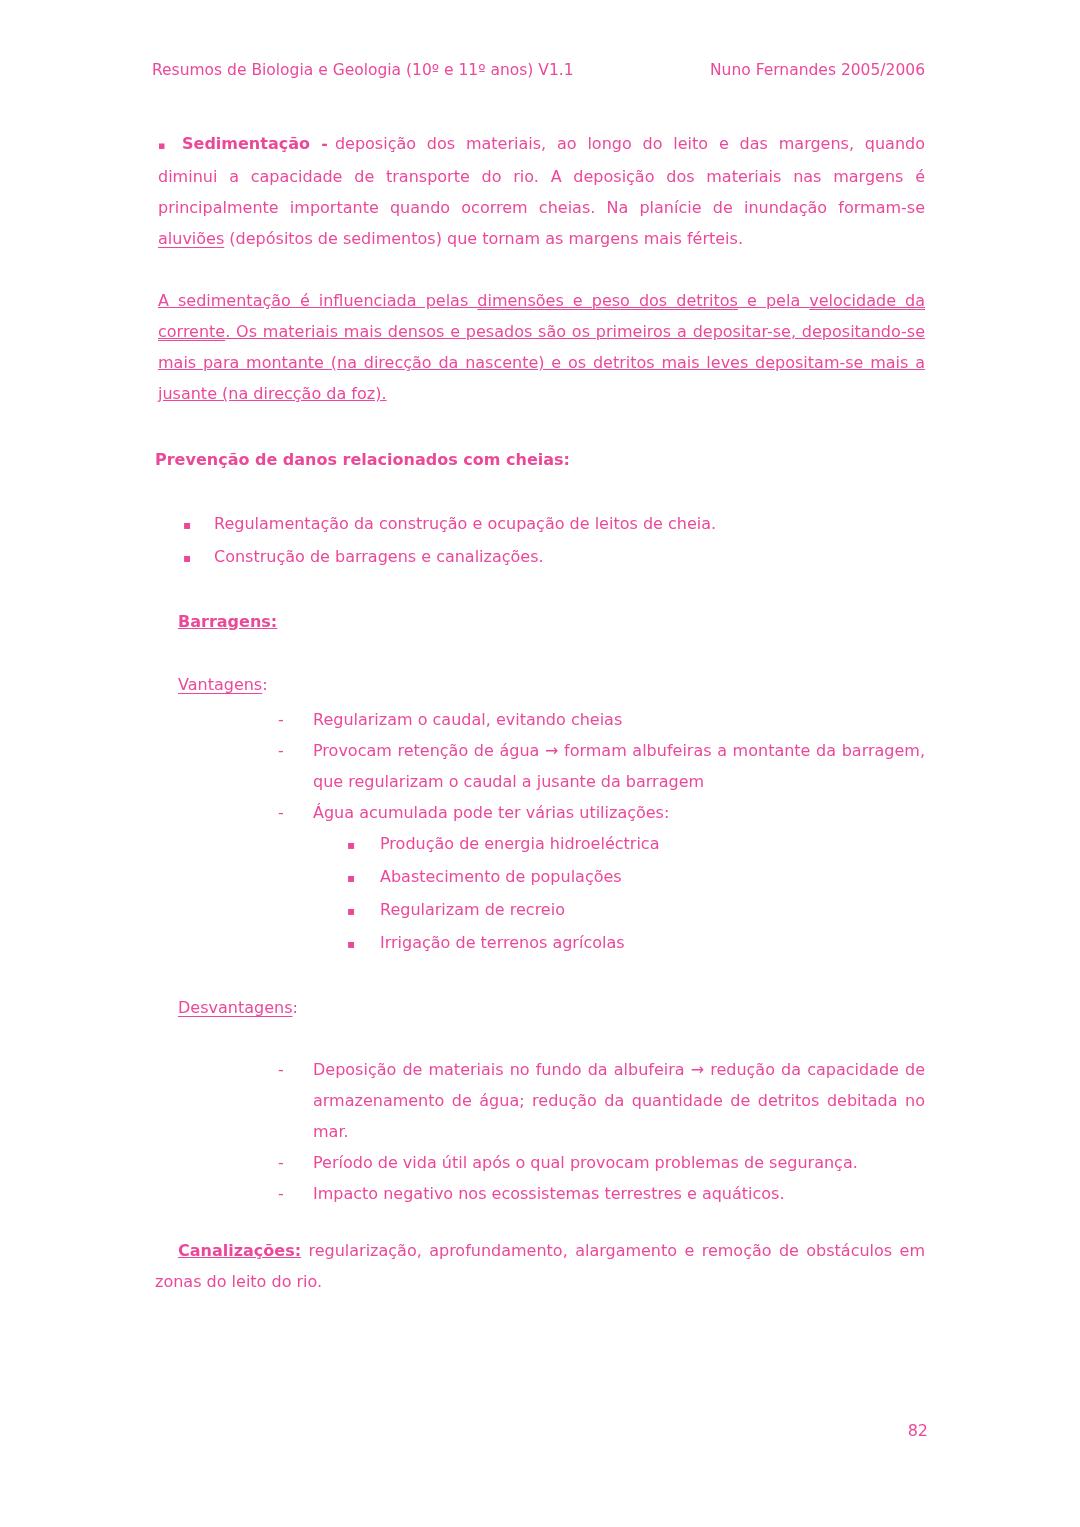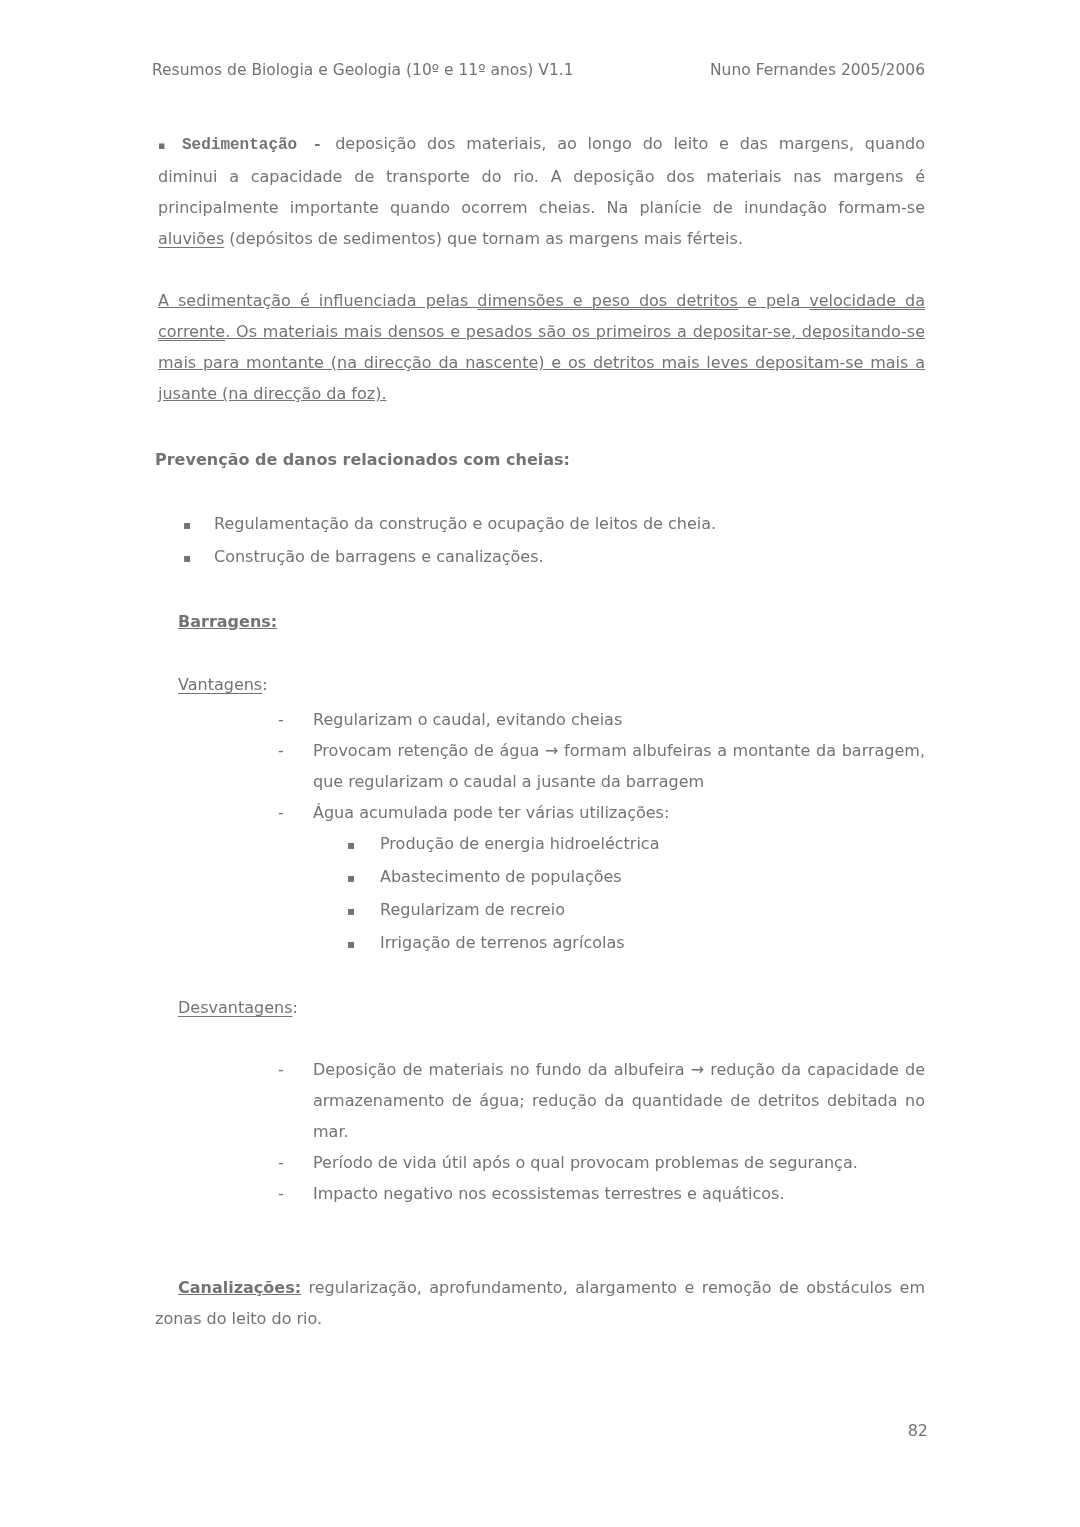--- a/index.html
+++ b/index.html
@@ -3,21 +3,21 @@
 <meta charset="utf-8">
 <title>Resumos de Biologia e Geologia</title>
 <style>
   html, body { margin:0; padding:0; background:#ffffff; }
   .page {
     position: relative;
     width: 1080px;
     height: 1527px;
     margin: 0 auto;
     background: #ffffff;
-    color: #737373;
+    color: #ec4899;
     font-family: "DejaVu Sans", sans-serif;
     font-size: 16px;
     line-height: 31px;
     box-sizing: border-box;
     overflow: hidden;
   }
   .header {
     display: flex;
     justify-content: space-between;
     padding: 60px 155px 0 152px;
@@ -30,21 +30,21 @@
   .bold { font-weight: bold; text-decoration: underline; }
   u { text-decoration: underline; text-underline-offset: 3px; }
 
   
   .para-l1 { margin: 0 0 31px 0; padding-left: 3px; }
   .inline-sq {
     display: inline-block;
     width: 24px;
     font-size: 11px;
   }
-  .term { font-weight: bold; margin-right: 13px; font-family: Liberation Mono, monospace; }
+  .term { font-weight: bold; margin-right: 7px; }
 
   .para-body { margin: 0 0 35px 0; padding-left: 3px; text-decoration: underline; }
 
   .section-heading { font-weight: bold; margin: 0 0 33px 0; }
 
   
   .sq-list { margin: 0 0 32px 0; }
   .sq-item { display: flex; align-items: baseline; padding-left: 28px; }
   .sq-item .marker { width: 31px; flex: none; font-size: 12px; }
 
@@ -55,21 +55,21 @@
   .dash-item { display: flex; align-items: baseline; padding-left: 123px; }
   .dash-item .marker { width: 35px; flex: none; }
   .dash-item .item-text { flex: 1; }
 
   
   .sub-item { display: flex; align-items: baseline; padding-left: 192px; }
   .sub-item .marker { width: 33px; flex: none; font-size: 12px; }
 
   .desvantagens-head { margin: 32px 0 31px 23px; }
 
-  .canal-para { margin-top: 63px; text-indent: 23px; }
+  .canal-para { margin-top: 26px; text-indent: 23px; }
 
   .page-number {
     position: absolute;
     top: 1415px;
     right: 152px;
   }
 </style>
 </head>
 <body>
 

